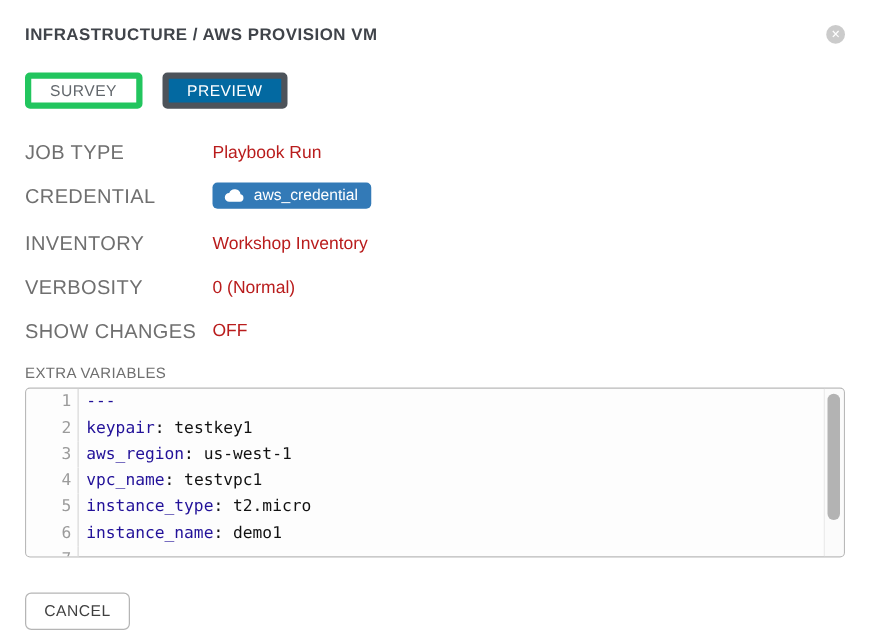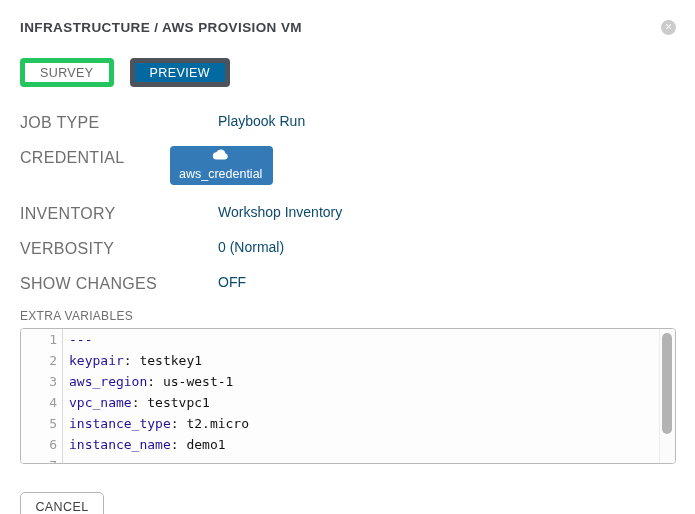--- a/index.html
+++ b/index.html
@@ -37,27 +37,27 @@
 
   
   .details { margin-top: 26px; }
   .detail-row { display: flex; align-items: flex-start; margin-bottom: 16px; }
   .detail-row.row-credential { margin-bottom: 19px; }
   .detail-label {
     width: 150px; flex: 0 0 150px;
     font-size: 16px; color: #6f6f6f; letter-spacing: 0.3px;
     text-transform: uppercase; padding-top: 1px;
   }
-  .detail-value { font-size: 14px; color: #0c4a6e; margin-left: 48px; }
+  .detail-value { font-size: 14px; color: #b91c1c; }
 
   .credential-badge {
     display: inline-flex; align-items: center; gap: 7px;
     background: #337ab7; color: #ffffff;
     border-radius: 4px; padding: 3px 11px 4px 9px;
-    font-size: 12.5px; cursor: pointer; margin-top: -2px; flex-direction: column;
+    font-size: 12.5px; cursor: pointer; margin-top: -2px;
   }
   .cloud-icon svg { display: block; }
 
   
   .editor-label {
     font-size: 12px; color: #6f6f6f; letter-spacing: 0.3px;
     text-transform: uppercase; margin-top: 1px; margin-bottom: 5px;
   }
   .editor {
     position: relative; height: 136px; width: 656px;

